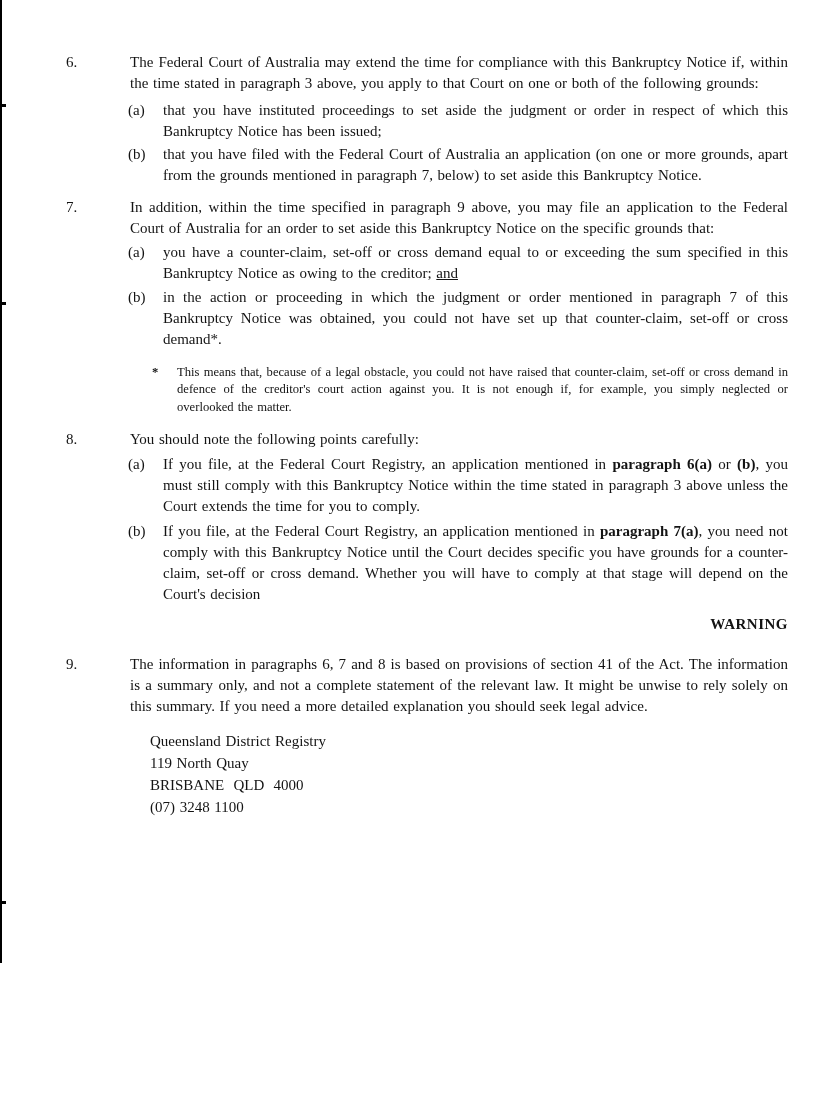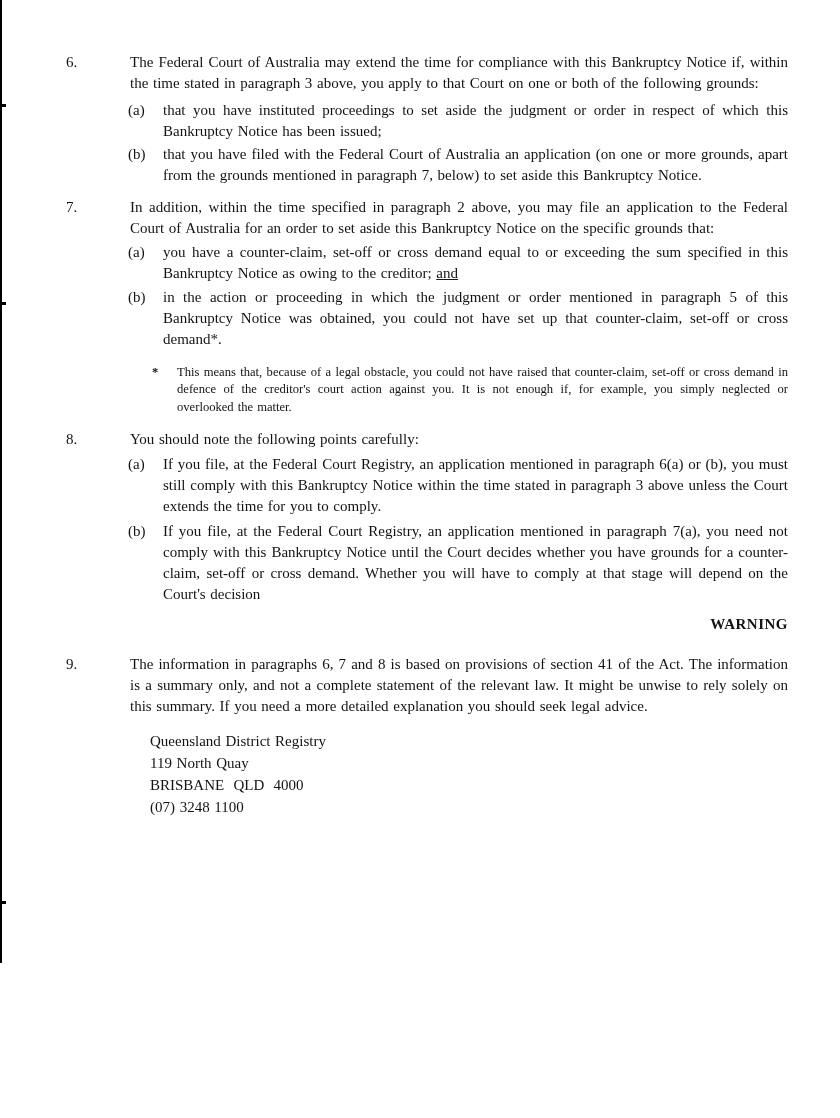--- a/index.html
+++ b/index.html
@@ -22,21 +22,21 @@
     position:absolute;left:66px;top:52px;width:722px;
     font-size:15px;line-height:21px;
     word-spacing:0.06em;
   }
   .para{display:flex;}
   .para .num{flex:0 0 36px;}
   .para .ptxt{flex:1;text-align:justify;margin-left:28px;}
   .sub{display:flex;margin-left:62px;}
   .sub .slab{flex:0 0 35px;}
   .sub .stxt{flex:1;text-align:justify;}
-  .b{font-weight:normal;margin-top:47px;}
+  .b{font-weight:bold;margin-top:47px;}
   .u{text-decoration:underline;}
   .fn{display:flex;margin-left:86px;font-size:12.6px;line-height:17.4px;}
   .fn .fmark{flex:0 0 25px;font-weight:bold;}
   .fn .ftxt{flex:1;text-align:justify;}
   .warning{text-align:right;font-weight:bold;letter-spacing:0.5px;}
   .addr{margin-left:84px;line-height:22px;}
   .addr div{white-space:pre-wrap;}
 
   .mb2{margin-bottom:2px;}  .mb3{margin-bottom:3px;}  .mb4{margin-bottom:4px;}
   .mb6{margin-bottom:6px;}  .mb9{margin-bottom:9px;}  .mb11{margin-bottom:11px;}
@@ -62,47 +62,47 @@
       <div class="slab">(a)</div>
       <div class="stxt">that you have instituted proceedings to set aside the judgment or order in respect of which this Bankruptcy Notice has been issued;</div>
     </div>
     <div class="sub mb11">
       <div class="slab">(b)</div>
       <div class="stxt">that you have filed with the Federal Court of Australia an application (on one or more grounds, apart from the grounds mentioned in paragraph 7, below) to set aside this Bankruptcy Notice.</div>
     </div>
 
     <div class="para mb3">
       <div class="num">7.</div>
-      <div class="ptxt">In addition, within the time specified in paragraph 2 above, you may file an application to the Federal Court of Australia for an order to set aside this Bankruptcy Notice on the specific grounds that:</div>
+      <div class="ptxt">In addition, within the time specified in paragraph 9 above, you may file an application to the Federal Court of Australia for an order to set aside this Bankruptcy Notice on the specific grounds that:</div>
     </div>
     <div class="sub mb3">
       <div class="slab">(a)</div>
       <div class="stxt"><span>you have a counter-claim, set-off or cross demand equal to or exceeding the sum specified in this Bankruptcy Notice as owing to the creditor; </span><span class="u">and</span></div>
     </div>
     <div class="sub mb14">
       <div class="slab">(b)</div>
-      <div class="stxt">in the action or proceeding in which the judgment or order mentioned in paragraph 5 of this Bankruptcy Notice was obtained, you could not have set up that counter-claim, set-off or cross demand*.</div>
+      <div class="stxt">in the action or proceeding in which the judgment or order mentioned in paragraph 7 of this Bankruptcy Notice was obtained, you could not have set up that counter-claim, set-off or cross demand*.</div>
     </div>
 
     <div class="fn mb13">
       <div class="fmark">*</div>
       <div class="ftxt">This means that, because of a legal obstacle, you could not have raised that counter-claim, set-off or cross demand in defence of the creditor's court action against you.  It is not enough if, for example, you simply neglected or overlooked the matter.</div>
     </div>
 
     <div class="para mb4">
       <div class="num">8.</div>
       <div class="ptxt">You should note the following points carefully:</div>
     </div>
     <div class="sub mb4">
       <div class="slab">(a)</div>
       <div class="stxt"><span>If you file, at the Federal Court Registry, an application mentioned in </span><span class="b">paragraph 6(a)</span><span> or </span><span class="b">(b)</span><span>, you must still comply with this Bankruptcy Notice within the time stated in paragraph 3 above unless the Court extends the time for you to comply.</span></div>
     </div>
     <div class="sub mb9">
       <div class="slab">(b)</div>
-      <div class="stxt"><span>If you file, at the Federal Court Registry, an application mentioned in </span><span class="b">paragraph 7(a)</span><span>, you need not comply with this Bankruptcy Notice until the Court decides whether you have grounds for a counter-claim, set-off or cross demand.  Whether you will have to comply at that stage will depend on the Court's decision</span></div>
+      <div class="stxt"><span>If you file, at the Federal Court Registry, an application mentioned in </span><span class="b">paragraph 7(a)</span><span>, you need not comply with this Bankruptcy Notice until the Court decides specific you have grounds for a counter-claim, set-off or cross demand.  Whether you will have to comply at that stage will depend on the Court's decision</span></div>
     </div>
 
     <div class="warning mb19">WARNING</div>
 
     <div class="para mb13">
       <div class="num">9.</div>
       <div class="ptxt">The information in paragraphs 6, 7 and 8 is based on provisions of section 41 of the Act.  The information is a summary only, and not a complete statement of the relevant law.  It might be unwise to rely solely on this summary.  If you need a more detailed explanation you should seek legal advice.</div>
     </div>
 
 

